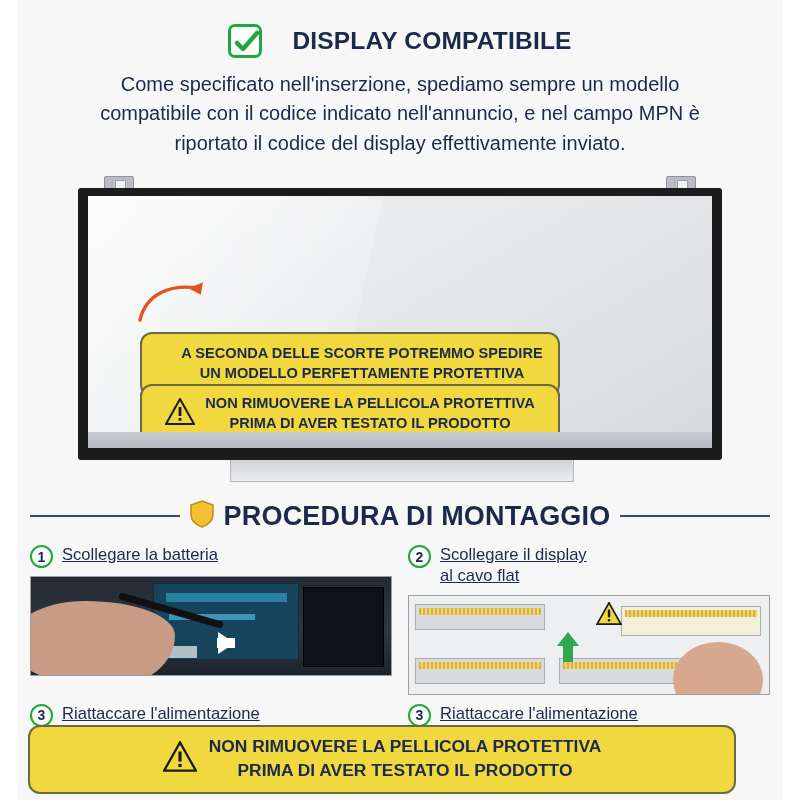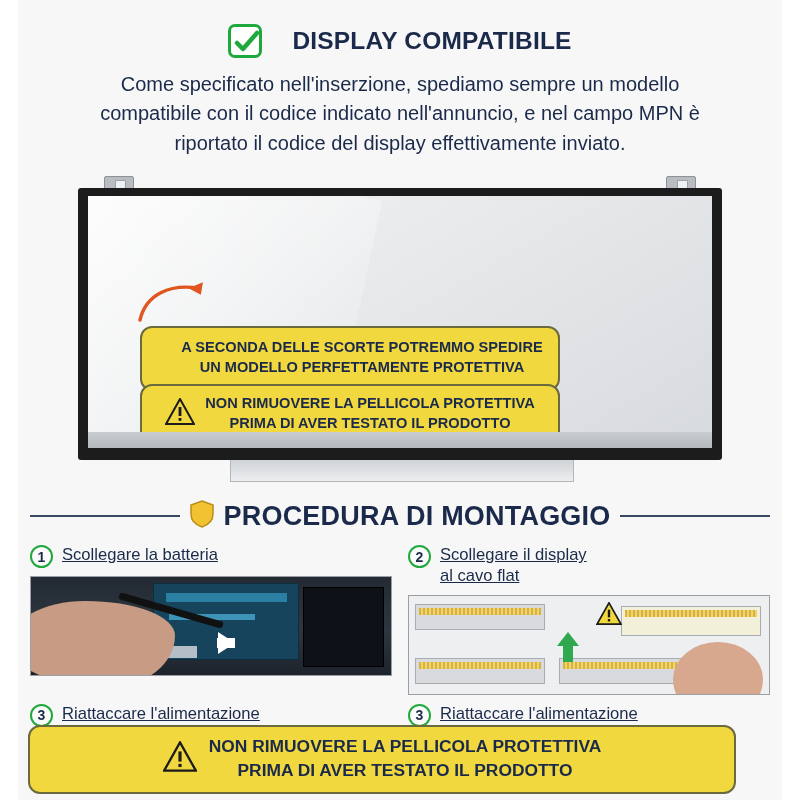--- a/index.html
+++ b/index.html
@@ -171,21 +171,21 @@
     border-radius: 12px;
     box-sizing: border-box;
     width: 420px;
     text-align: center;
     color: #1b2a4a;
     font-weight: bold;
     font-size: 14.6px;
     line-height: 1.36;
     padding: 10px 8px 11px 8px;
   }
-  .yellow-note.n1 { top: 130px; padding-left: 32px; }
+  .yellow-note.n1 { top: 136px; padding-left: 32px; }
   .yellow-note.n2 {
     top: 188px;
     display: flex;
     align-items: center;
     justify-content: center;
     gap: 10px;
     padding: 8px 10px 9px 10px;
   }
   .warn-tri { flex: none; }
 

